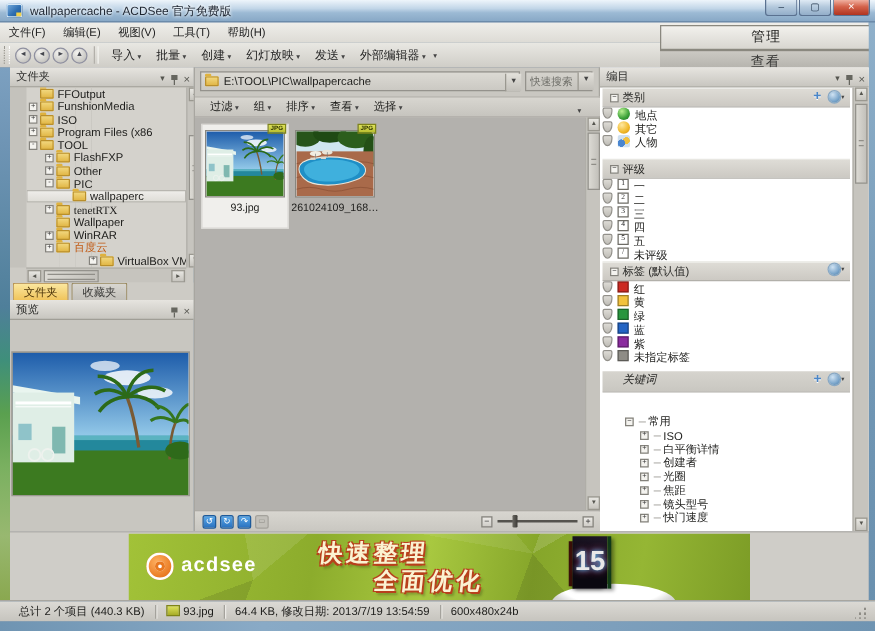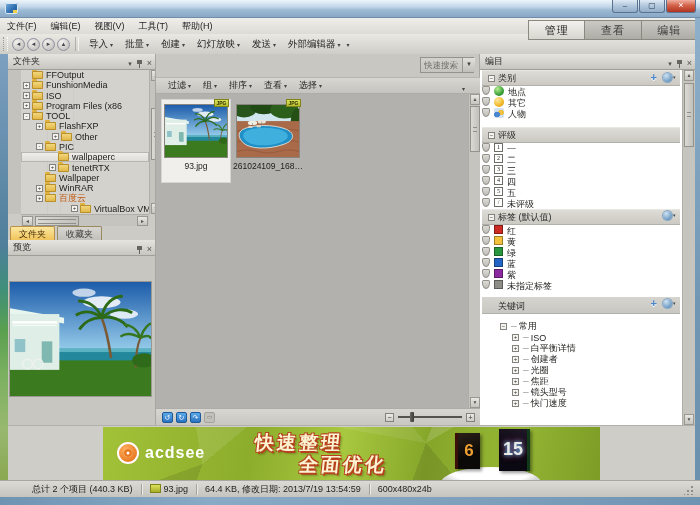--- a/index.html
+++ b/index.html
@@ -28,21 +28,21 @@
   #toolbar{left:0;top:34px;width:695px;height:20px;background:linear-gradient(#e9e8e3,#cfcdc7);border-bottom:1px solid #a8a6a0;
     display:flex;align-items:center;}
   .tb-grip{width:3px;height:14px;margin:0 3px;border-left:1px dotted #9a9890;border-right:1px dotted #fff;}
   .nav-btn{width:13px;height:13px;border-radius:50%;margin:0 1px;border:1px solid #8f90a0;box-sizing:border-box;
     background:radial-gradient(circle at 35% 30%,#f4f3f0,#c9c8c4 70%,#b2b1ad);color:#45474f;font-size:6px;line-height:11px;text-align:center;}
   .tb-sep{width:2px;height:14px;margin:0 4px;border-left:1px solid #b2b0aa;border-right:1px solid #f4f3ef;}
   .tb-btn{padding:2px 6px;color:#1e1e1e;font-size:9.5px;white-space:nowrap;}
   .tb-btn .carret,.fb-btn .carret{font-size:6px;color:#444;margin-left:2px;}
   #weibo-icon{display:inline-block;width:10px;height:10px;border-radius:3px;vertical-align:-2px;margin-right:3px;
     background:radial-gradient(circle at 45% 45%,#fff 0 28%,#e6502a 30% 58%,#f4e8e0 60%);border:1px solid #c03818;box-sizing:border-box;}
-  #modes{left:528px;top:20px;width:170px;height:20px;display:flex;}
+  #modes{left:528px;top:20px;width:170px;height:20px;display:flex;flex-direction:column;}
   .mode-btn{flex:1;border:1px solid #8a887f;border-left:none;box-sizing:border-box;text-align:center;font-size:11px;line-height:18px;
     color:#3a3a38;background:linear-gradient(#cbc9c3,#aeaca6);letter-spacing:1px;}
   .mode-btn:first-child{border-left:1px solid #8a887f;}
   .mode-btn.active{background:linear-gradient(#f2f1ed,#d8d6d0);color:#1c1c1a;}
   
   .panel-header{height:16px;background:linear-gradient(#e6e4df,#c8c6c0);border-bottom:1px solid #a09e96;box-sizing:border-box;
     line-height:15px;padding-left:5px;color:#2e2e2c;position:relative;}
   .ph-btns{position:absolute;right:3px;top:2px;display:flex;gap:4px;align-items:center;color:#55554f;}
   .ph-btns span{font-size:7px;}
   .pin{display:inline-block;width:7px;height:9px;position:relative;}
@@ -115,22 +115,22 @@
   .gear-icon:after{content:"▾";font-size:5px;color:#444;position:relative;left:10px;top:-2px;}
   .cat-row{height:11px;display:flex;gap:4px;padding-left:2px;white-space:nowrap;color:#1d1d1b;font-family:Liberation Serif, serif;}
   .cat-row .shield{flex:none;}
   .cat-icon{width:10px;height:10px;flex:none;border-radius:50%;}
   .ci-globe{background:radial-gradient(circle at 35% 30%,#b8f090,#3aa038 60%,#1d7020);}
   .ci-misc{background:radial-gradient(circle at 35% 30%,#ffe8a0,#f0b828 60%,#c88810);}
   .ci-people{border-radius:2px;background:radial-gradient(circle at 30% 65%,#4a86d0 0 30%,transparent 32%),radial-gradient(circle at 70% 45%,#f0c040 0 30%,transparent 32%),#cfe0f0;}
   .ci-album{background:radial-gradient(circle at 50% 50%,#e8f0f6 0 25%,#7fa8d0 30% 70%,#4a78a8);}
   .numbox{width:9px;height:9px;flex:none;border:1px solid #6e6c66;background:#fff;box-sizing:border-box;font-size:6px;line-height:7px;text-align:center;color:#222;}
   .colorbox{width:9px;height:9px;flex:none;border:1px solid rgba(0,0,0,.35);box-sizing:border-box;}
-  .kw-hdr{height:16px;margin:2px 2px 3px 2px;display:flex;align-items:flex-end;padding-left:16px;position:relative;color:#2a2a28;
-    background:linear-gradient(#d6d4ce,#c9c7c1);border-bottom:1px solid #b2b0aa;}
+  .kw-hdr{height:16px;margin:2px 2px 14px 2px;display:flex;align-items:flex-start;padding-left:16px;position:relative;color:#2a2a28;
+    background:linear-gradient(#d6d4ce,#c9c7c1);border-bottom:1px solid #b2b0aa;font-style:italic;}
   .auto-row{height:11px;display:flex;align-items:center;padding-left:20px;gap:2px;color:#1d1d1b;white-space:nowrap;}
   .auto-row.child{padding-left:32px;}
   .dash{color:#8a8882;font-size:8px;}
   #cat-vscroll{left:202px;top:16px;width:13px;height:355px;}
   
   #bottomband{left:8px;top:425px;width:687px;height:55px;background:#cfcdc8;border-top:1px solid #b2b0aa;box-sizing:border-box;padding-left:28px;}
   #banner{left:95px;top:1px;width:497px;height:53px;overflow:hidden;
     background:linear-gradient(100deg,#a2c238 0%,#8cac2c 30%,#a8c840 48%,#86a62a 65%,#95b634 82%,#7c9c26 100%);}
   #banner:before{content:"";position:absolute;inset:0;
     background:conic-gradient(from 20deg at 65% 30%,rgba(255,255,255,.14) 0 40deg,transparent 40deg 120deg,rgba(0,0,0,.10) 120deg 180deg,transparent 180deg 260deg,rgba(255,255,255,.08) 260deg 300deg,transparent 300deg),
@@ -138,25 +138,25 @@
   #banner-logo{left:14px;top:15px;width:22px;height:22px;border-radius:50%;background:radial-gradient(circle at 40% 35%,#ffb060,#e87820 65%,#c85a10);box-shadow:inset 0 0 0 2px #fff;}
   #banner-logo:after{content:"";position:absolute;left:7px;top:7px;width:8px;height:8px;border-radius:50%;background:#fff;box-shadow:inset 0 0 0 2.5px #e87820;}
   #banner-brand{left:42px;top:17px;font-size:16px;font-weight:bold;color:#fff;letter-spacing:1px;}
   .banner-line{font-size:19px;font-weight:bold;color:#fbf3d2;letter-spacing:3px;transform:skewX(-6deg);
     text-shadow:1.5px 1.5px 0 #b8401c,-1px -1px 0 #b8401c,1px -1px 0 #b8401c,-1px 1px 0 #b8401c,3px 3px 2px rgba(0,0,0,.25);}
   #banner-line1{left:152px;top:3px;} #banner-line2{left:196px;top:25px;}
   #pedestal{left:338px;top:40px;width:100px;height:20px;background:radial-gradient(ellipse at 50% 0%,#fff 0 60%,#d8d8d8 75%,#c0c0c0);border-radius:50% 50% 0 0/80% 80% 0 0;}
   .prod-box{box-shadow:2px 2px 3px rgba(0,0,0,.4);}
   #box6{left:352px;top:6px;width:22px;height:36px;background:linear-gradient(160deg,#2a2018,#0c0a08 60%);border-left:3px solid #3a1008;
     color:#f0a030;font-size:17px;font-weight:bold;text-align:center;line-height:36px;}
-  #box15{left:396px;top:2px;width:28px;height:42px;background:linear-gradient(200deg,#201828,#0a0810 55%);border-right:3px solid #103a18;
-    color:#e8e8e8;font-size:18px;font-weight:bold;text-align:center;line-height:40px;
+  #box15{left:355px;top:2px;width:28px;height:42px;background:linear-gradient(200deg,#201828,#0a0810 55%);border-right:3px solid #103a18;
+    color:#e8e8e8;font-size:22px;font-weight:bold;text-align:center;line-height:40px;
     text-shadow:0 0 4px #40c0f0,0 0 7px #e04080;}
   #statusbar{left:0px;top:480px;width:700px;height:17px;background:linear-gradient(#dcdad5,#c6c4be);border-top:1px solid #a8a6a0;box-sizing:border-box;
-    display:flex;align-items:center;padding-left:24px;color:#1d1d1b;}
+    display:flex;align-items:center;padding-left:7px;color:#1d1d1b;}
   .status-seg{padding:0 8px;white-space:nowrap;}
   .status-sep{width:1px;height:11px;background:#a4a29c;box-shadow:1px 0 0 #eceae6;}
   #status-jpg-icon{display:inline-block;width:11px;height:9px;vertical-align:-1px;margin-right:3px;border:1px solid #7f8418;box-sizing:border-box;
     background:linear-gradient(#dde25c,#a8ad28);}
   #grip{position:absolute;right:7px;bottom:2px;width:9px;height:9px;
     background:radial-gradient(circle at 8px 1px,#8e8c86 0 1px,transparent 1.2px),radial-gradient(circle at 8px 5px,#8e8c86 0 1px,transparent 1.2px),radial-gradient(circle at 4px 5px,#8e8c86 0 1px,transparent 1.2px),radial-gradient(circle at 8px 9px,#8e8c86 0 1px,transparent 1.2px),radial-gradient(circle at 4px 9px,#8e8c86 0 1px,transparent 1.2px),radial-gradient(circle at 0px 9px,#8e8c86 0 1px,transparent 1.2px);}
   svg.hidden-defs{position:absolute;width:0;height:0;}
 </style>
 </head>
 <body>
@@ -220,20 +220,21 @@
       <rect x="29.5" y="29" width="1" height="7" fill="#777"></rect>
     <ellipse cx="48" cy="27" rx="8" ry="3" fill="#e8e4d8"></ellipse>
       <rect x="47.5" y="27" width="1" height="6" fill="#777"></rect>
     <rect x="22" y="34" width="8" height="3" fill="#ddd8cc"></rect>
       <rect x="38" y="33" width="8" height="3" fill="#ddd8cc"></rect>
   </symbol>
 </svg>
 
 <div id="titlebar" class="abs">
   <div id="title-icon" class="abs"></div>
+  <div id="window-title" class="abs">wallpapercache - ACDSee 官方免费版</div>
   <div id="btn-min" class="abs wbtn">–</div>
   <div id="btn-max" class="abs wbtn">▢</div>
   <div id="btn-close" class="abs wbtn">×</div>
 </div>
 
 <div id="menubar" class="abs"><span class="menu-item">文件(F)</span><span class="menu-item">编辑(E)</span><span class="menu-item">视图(V)</span><span class="menu-item">工具(T)</span><span class="menu-item">帮助(H)</span></div>
 
 <div id="toolbar" class="abs">
   <div class="tb-grip"></div>
   <span id="navbtns" style="display:flex;">
@@ -298,36 +299,36 @@
       <div class="tree-row" style="padding-left: 2px;">
         <span class="ebox">-</span>
         <span class="folder"></span>
         <span>TOOL</span>
       </div>
       <div class="tree-row" style="padding-left: 15px;">
         <span class="ebox">+</span>
         <span class="folder"></span>
         <span>FlashFXP</span>
       </div>
-      <div class="tree-row" style="padding-left: 31px;">
+      <div class="tree-row" style="padding-left: 15px;">
         <span class="ebox">+</span>
         <span class="folder"></span>
         <span>Other</span>
       </div>
       <div class="tree-row" style="padding-left: 15px;">
         <span class="ebox">-</span>
         <span class="folder"></span>
         <span>PIC</span>
       </div>
       <div class="tree-row selected" style="padding-left: 28px;">
         <span class="ebox none">+</span>
         <span class="folder"></span>
         <span>wallpaperc</span>
       </div>
-      <div class="tree-row" style="padding-left: 28px;">
+      <div class="tree-row" style="padding-left: 15px; font-family: Liberation Serif, serif;">
         <span class="ebox">+</span>
         <span class="folder"></span>
         <span>tenetRTX</span>
       </div>
       <div class="tree-row" style="padding-left: 15px;">
         <span class="ebox none">+</span>
         <span class="folder"></span>
         <span>Wallpaper</span>
       </div>
       <div class="tree-row" style="padding-left: 15px;">
@@ -374,20 +375,25 @@
         <span style="font-size:9px;">×</span>
       </span>
   </div>
   <svg id="preview-img" class="abs" viewBox="0 0 120 96" preserveAspectRatio="none">
       <use href="#scene-beach"></use>
     </svg>
 </div>
 
 <div id="center" class="abs">
   <div id="pathbar" class="abs">
+    <div id="path-field" class="abs">
+      <span class="folder" style="margin-right:4px;"></span>
+      <span>E:\TOOL\PIC\wallpapercache</span>
+      <div id="path-drop" class="abs">▼</div>
+    </div>
     <div id="search-box" class="abs">
       <input id="search-input" placeholder="快速搜索" style="">
       <div id="search-drop" class="abs">▼</div>
     </div>
   </div>
   <div id="filterbar" class="abs">
       <div class="fb-btn">过滤<span class="carret">▾</span></div>
       <div class="fb-btn">组<span class="carret">▾</span></div>
       <div class="fb-btn">排序<span class="carret">▾</span></div>
       <div class="fb-btn">查看<span class="carret">▾</span></div>

